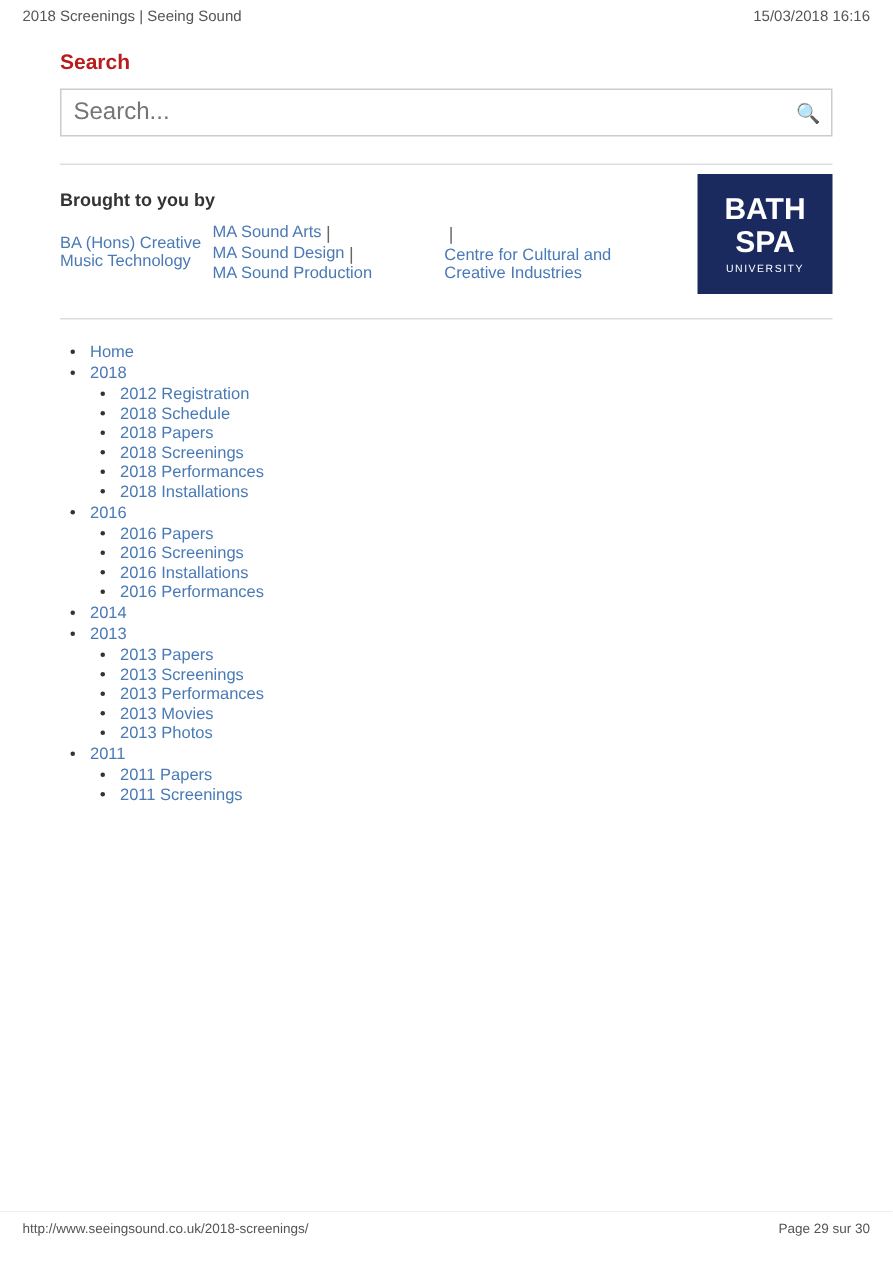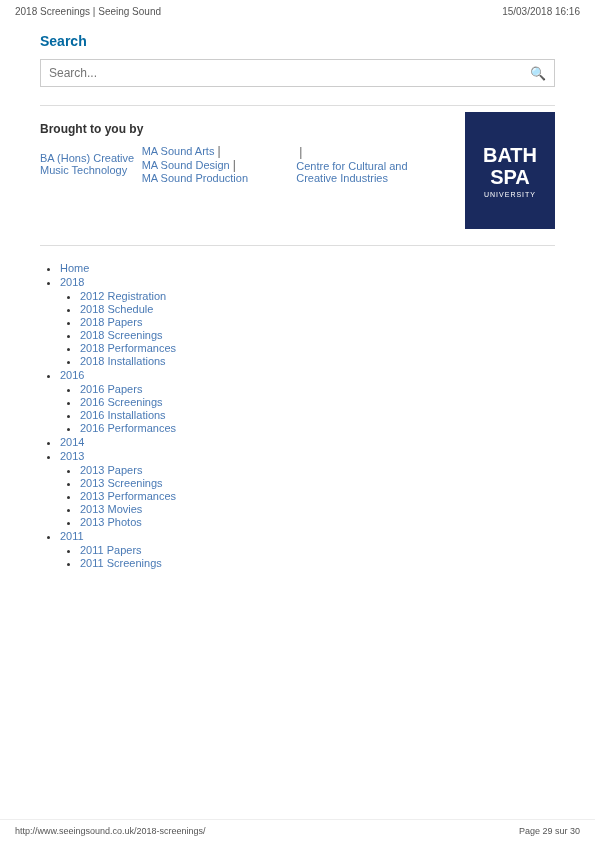--- a/index.html
+++ b/index.html
@@ -27,33 +27,33 @@
     }
     .content-area {
       padding: 10px 40px 40px 40px;
     }
     .search-section {
       margin-bottom: 18px;
     }
     .search-title {
       font-size: 14px;
       font-weight: bold;
-      color: #0369a1;
+      color: #b91c1c;
       margin-bottom: 10px;
     }
     .search-box-wrapper {
       position: relative;
       display: flex;
       align-items: center;
     }
     .search-input {
       width: 100%;
       padding: 6px 30px 6px 8px;
       border: 1px solid #ccc;
-      font-size: 12px;
+      font-size: 16px;
       color: #999;
       outline: none;
     }
     .search-icon {
       position: absolute;
       right: 8px;
       color: #888;
       font-size: 13px;
       cursor: pointer;
     }
@@ -86,21 +86,21 @@
       float: right;
       margin-left: 20px;
       margin-top: -10px;
     }
     .bath-spa-logo {
       background: #1a2a5e;
       color: white;
       padding: 12px 16px;
       text-align: right;
       width: 90px;
-      height: 117px;
+      height: 80px;
       display: flex;
       flex-direction: column;
       justify-content: center;
       align-items: center;
     }
     .bath-spa-logo .bath {
       font-size: 20px;
       font-weight: bold;
       line-height: 1.1;
     }
@@ -149,21 +149,21 @@
     .nav-list .sub-list {
       list-style: disc;
       padding-left: 20px;
       margin-top: 2px;
     }
     .nav-list .sub-list li {
       margin-bottom: 1px;
     }
     .footer-bar {
       position: fixed;
-      bottom: 0;
+      bottom: 12px;
       left: 0;
       width: 595px;
       display: flex;
       justify-content: space-between;
       padding: 6px 15px;
       font-size: 9px;
       color: #555;
       border-top: 1px solid #eee;
       background: #fff;
     }

